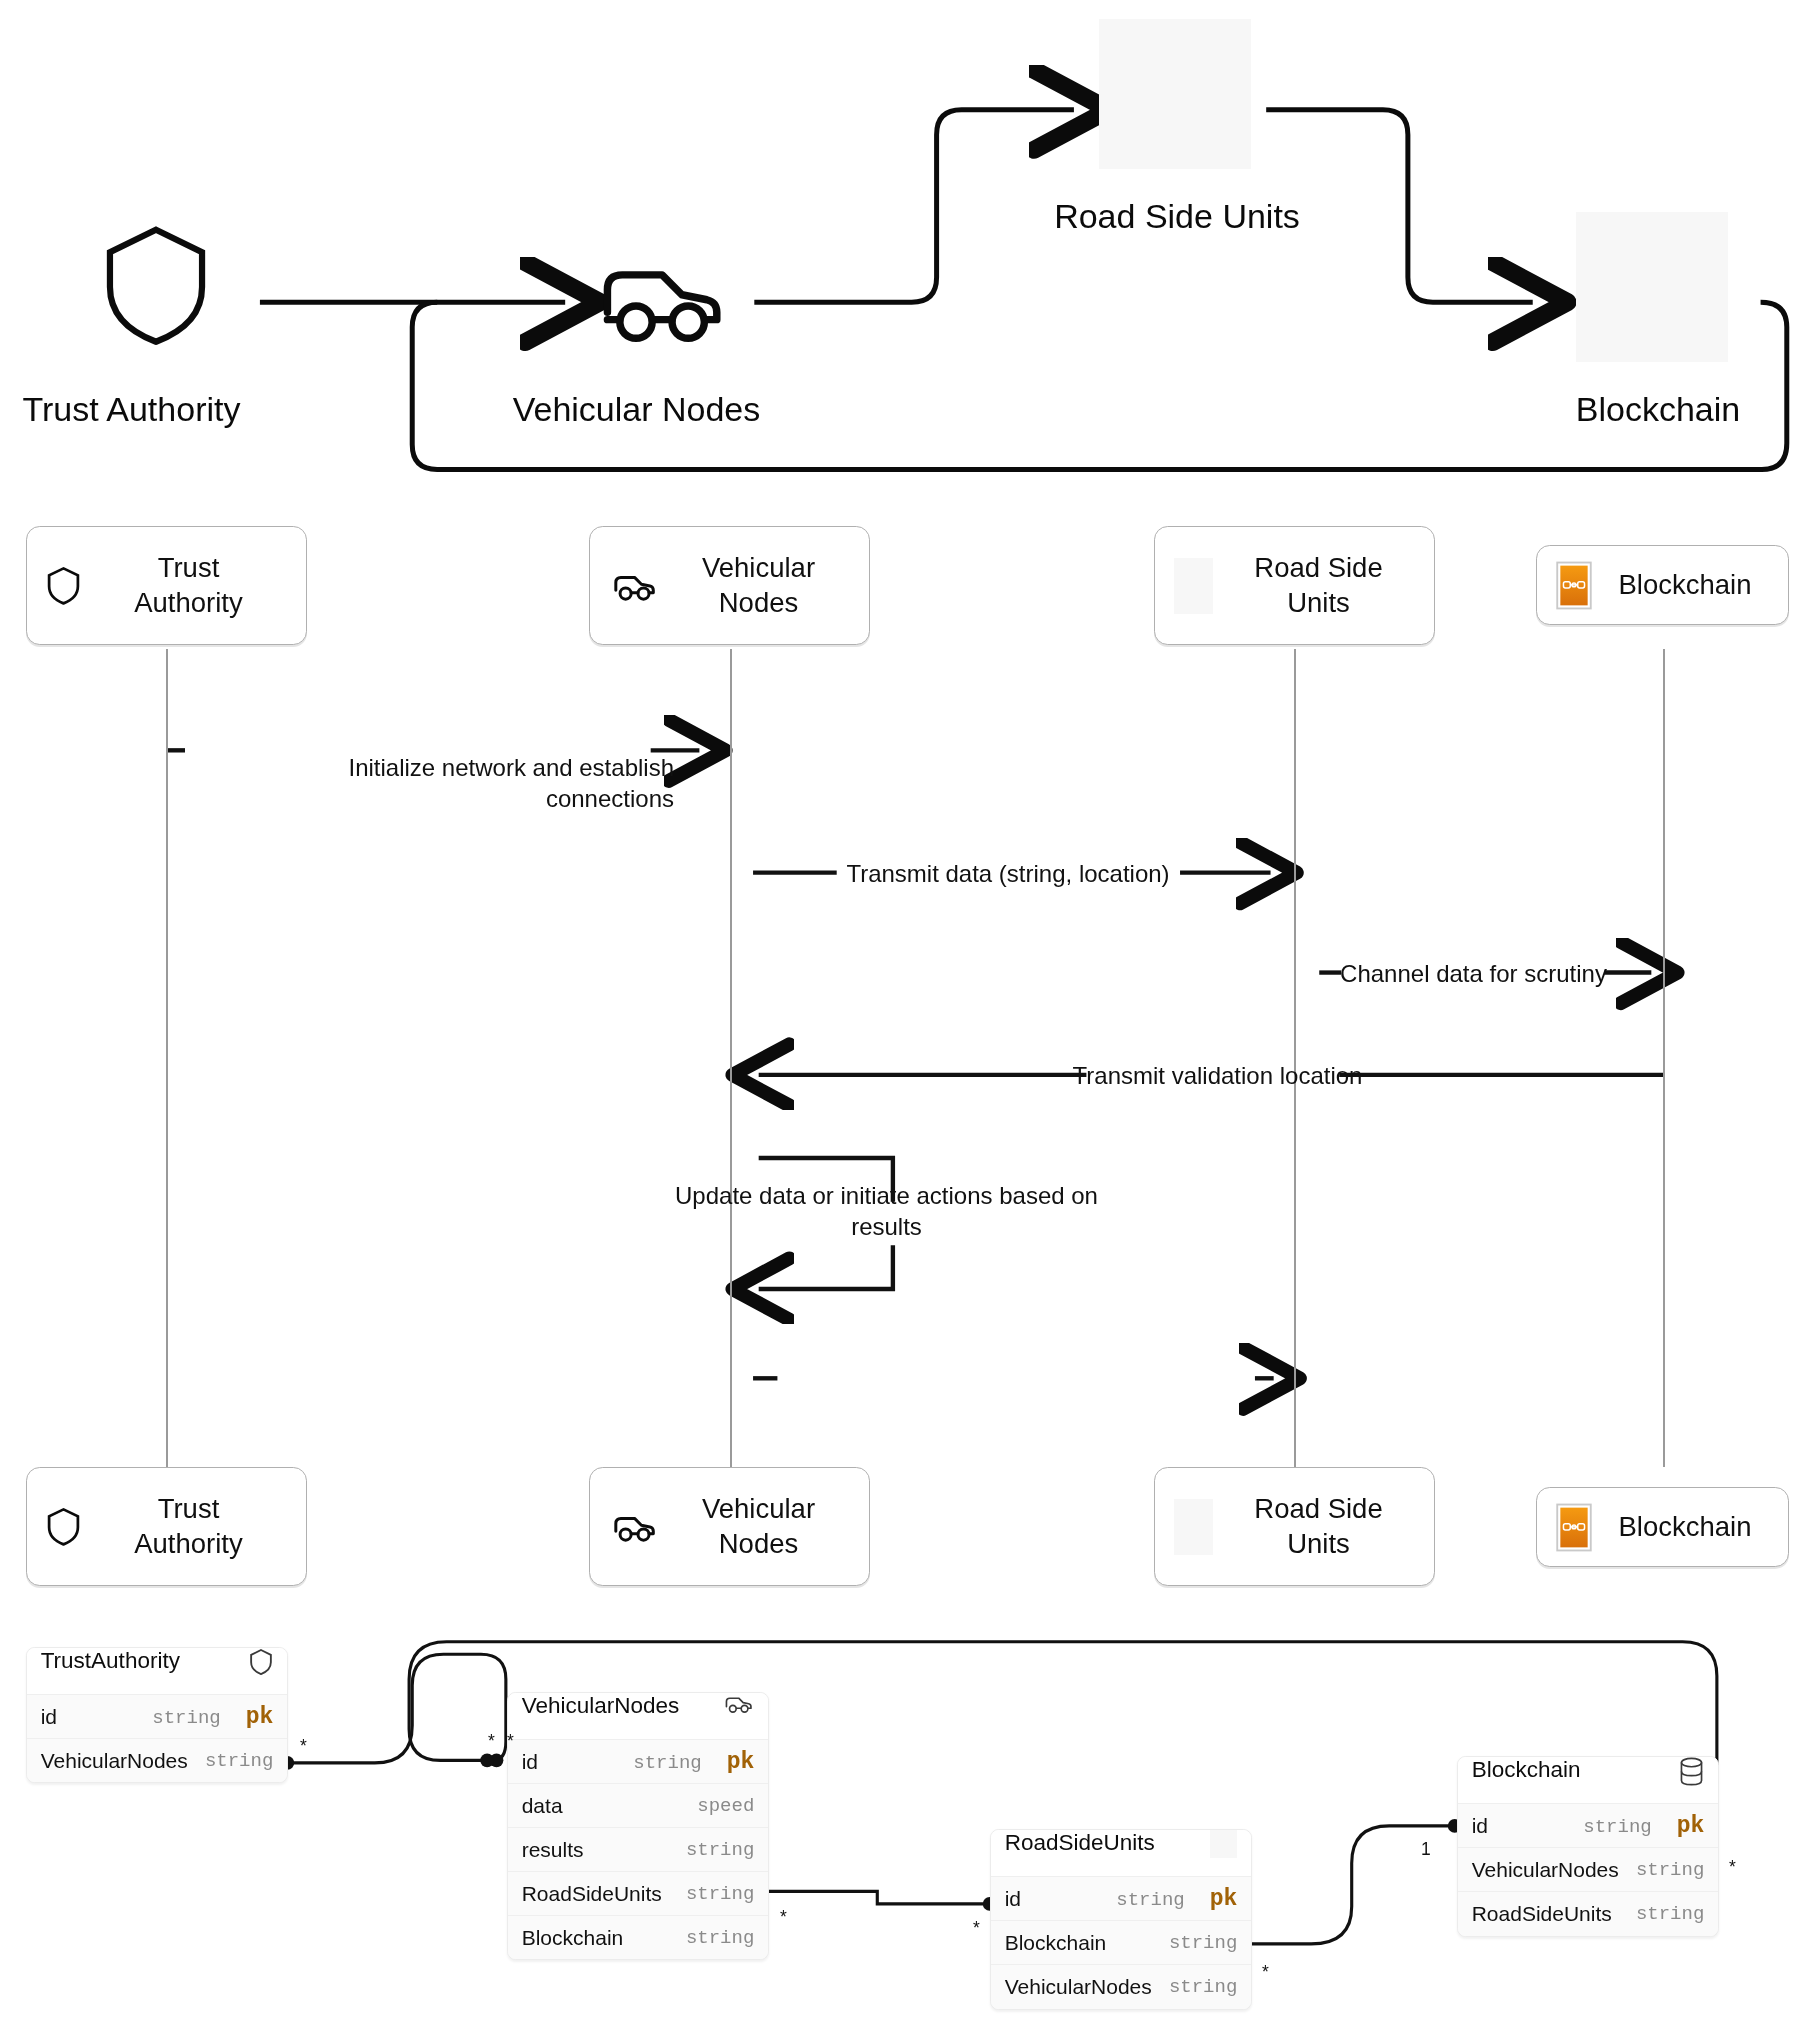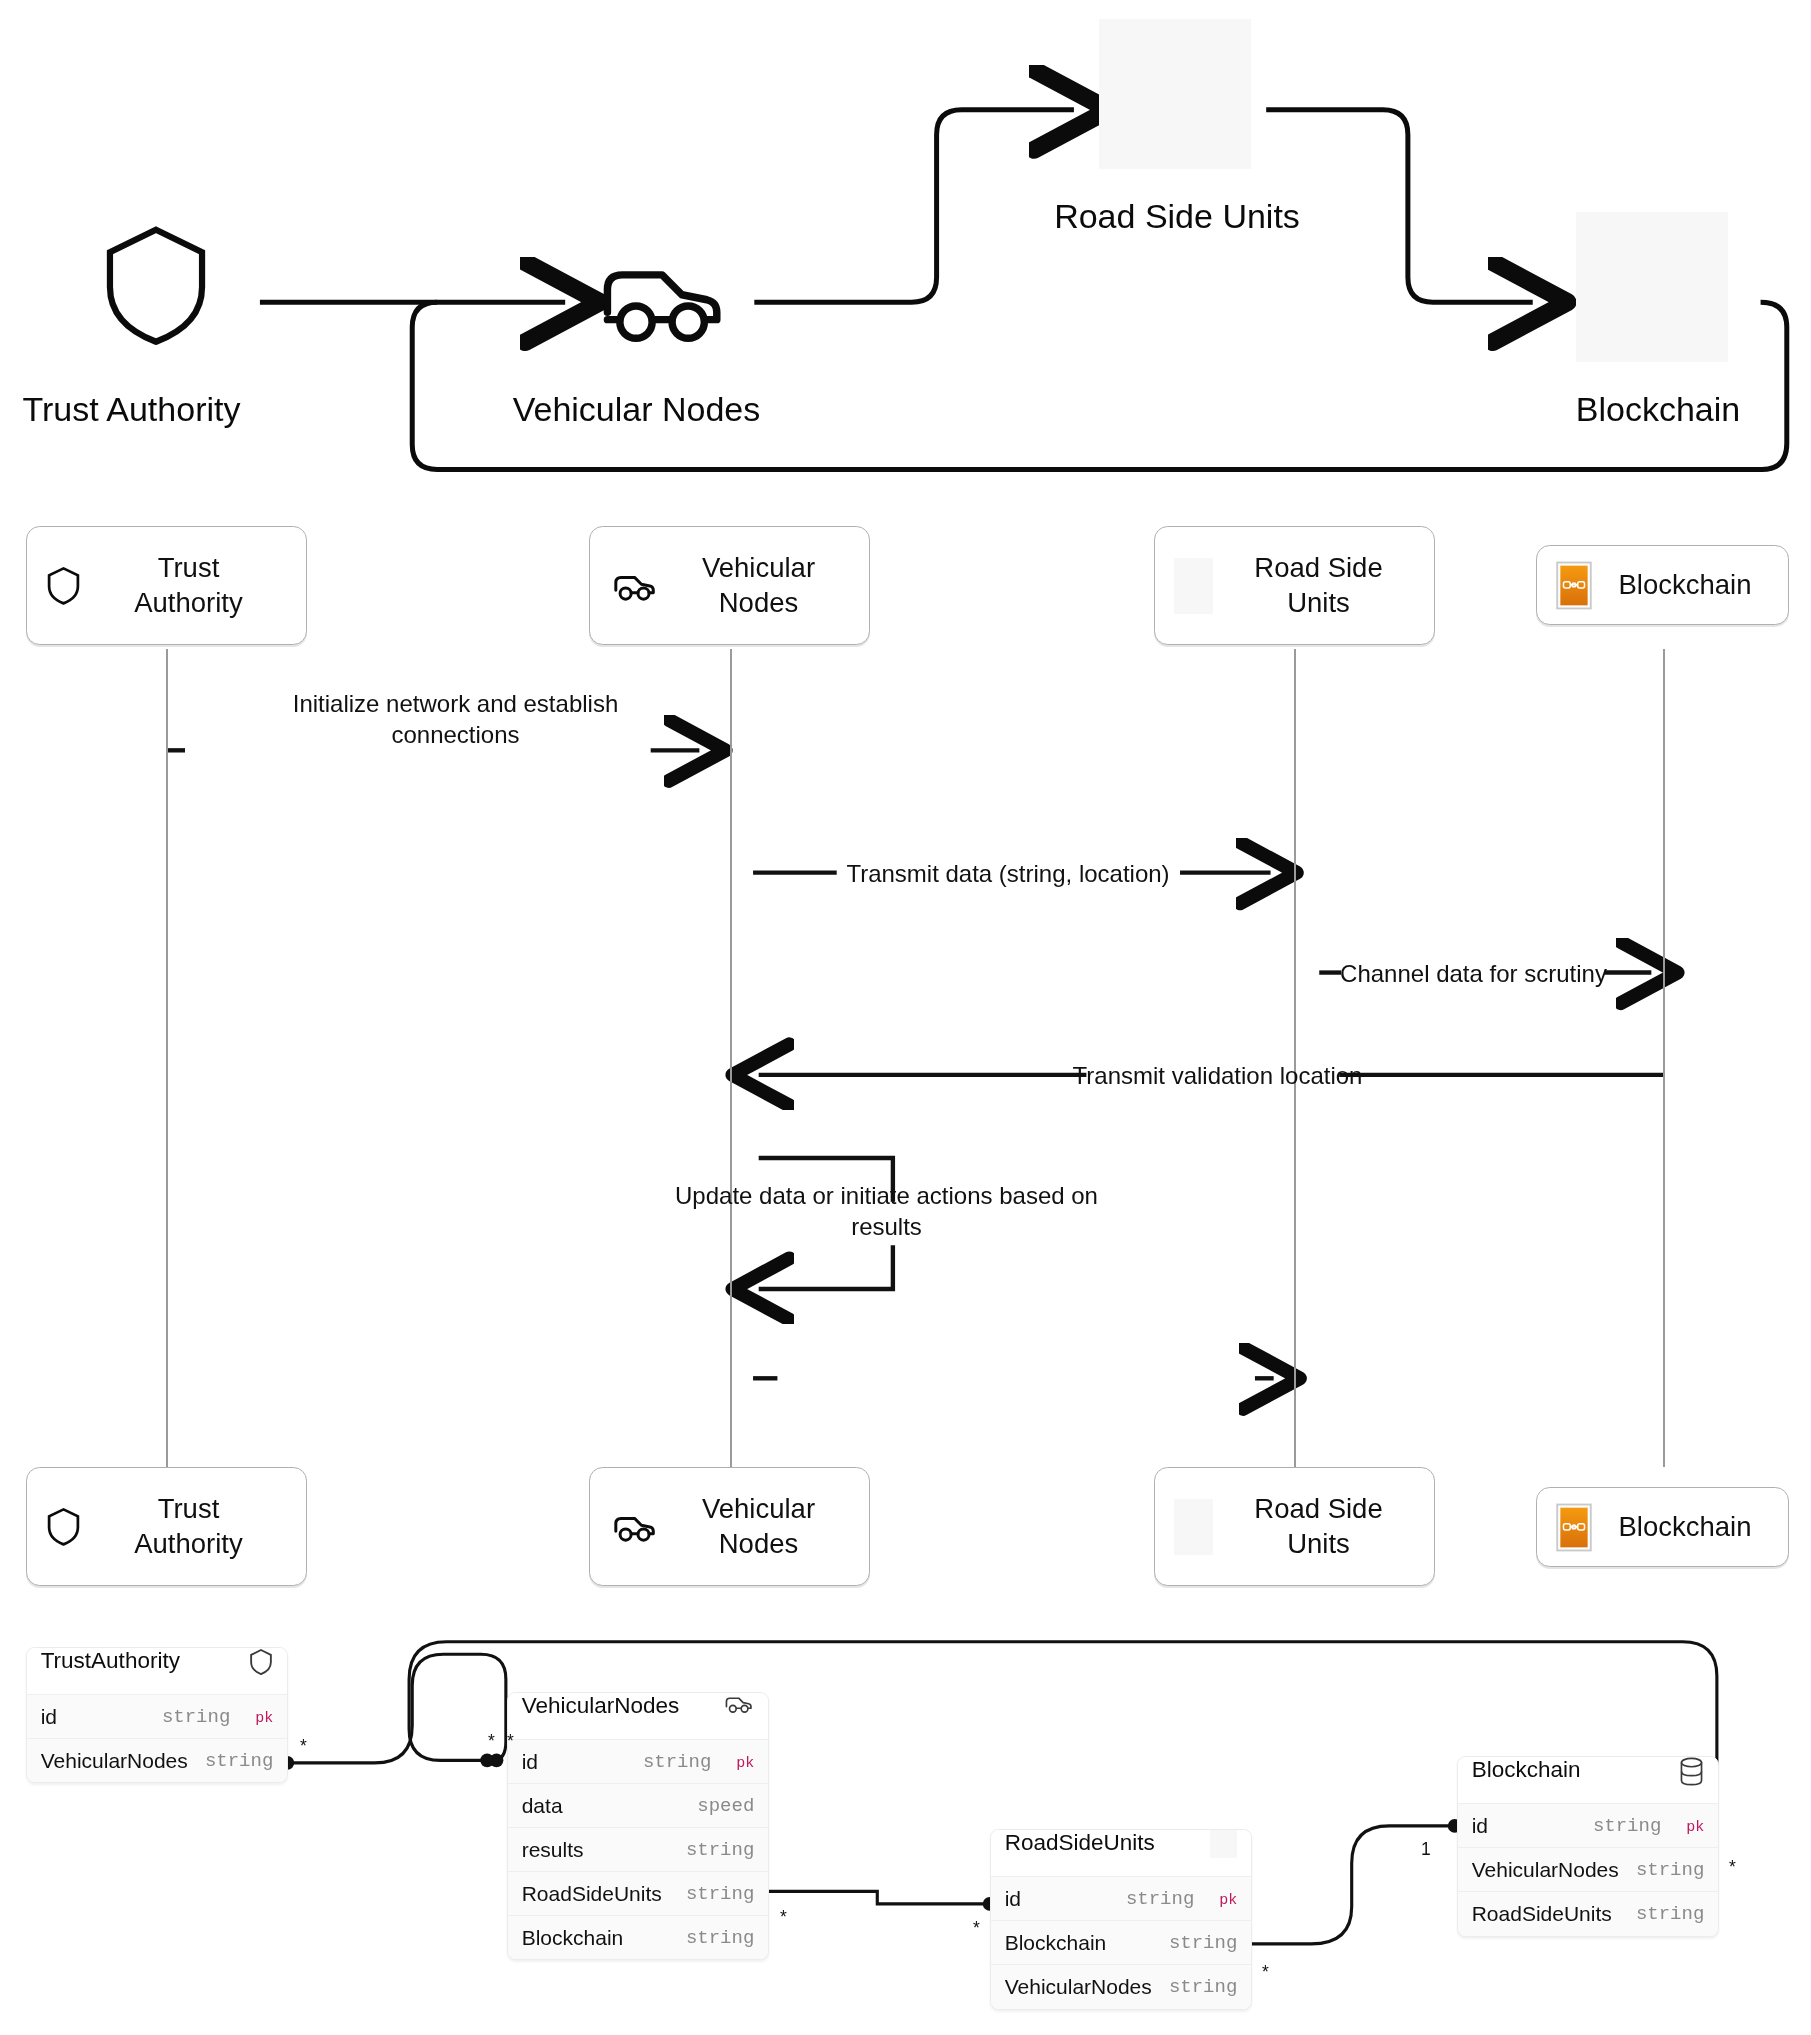--- a/index.html
+++ b/index.html
@@ -125,23 +125,24 @@
     align-items: baseline;
     gap: 25px;
     justify-content: center;
   }
   .attr-type {
     font-size: 19px;
     color: #8a8a8a;
     font-family: "Liberation Mono", monospace;
   }
   .attr-key {
-    font-size: 15px;
-    color: #be185d;
+    font-size: 23px;
+    color: #a16207;
     font-family: "Liberation Mono", monospace;
+    font-weight: bold;
   }
   .card-label {
     position: absolute;
     font-size: 17.5px;
     color: #111;
     font-family: "Liberation Sans", sans-serif;
   }
 </style>
 </head>
 <body>
@@ -279,21 +280,21 @@
           <line x1="23" y1="38" x2="35" y2="38"></line>
           <circle cx="29" cy="38" r="3.2"></circle>
         </g>
       </svg>
     </span>
     <span class="p-label" style="white-space:pre-line;">Blockchain</span>
   </div>
 </div>
 
 <div class="layer">
-  <div class="msg-label" style="left:237px; top:688px; width:437px;">Initialize network and establish
+  <div class="msg-label" style="left:237px; top:752px; width:437px;text-align:right;">Initialize network and establish
 connections</div>
   <div class="msg-label" style="left:830px; top:858px; width:356px;">Transmit data (string, location)</div>
   <div class="msg-label" style="left:1336px; top:958px; width:275px;">Channel data for scrutiny</div>
   <div class="msg-label" style="left:1055px; top:1060px; width:325px;">Transmit validation location</div>
   <div class="msg-label" style="left:674px; top:1180px; width:425px;">Update data or initiate actions based on
 results</div>
 </div>
 
 <div class="layer">
 

